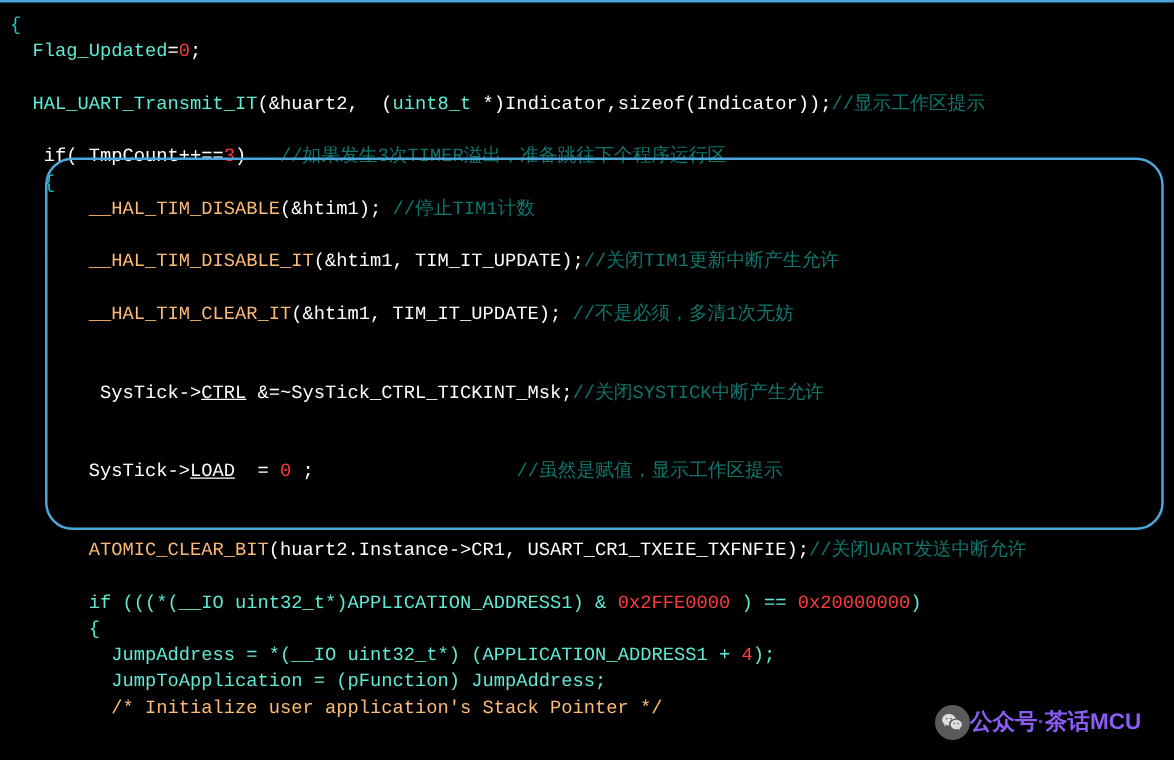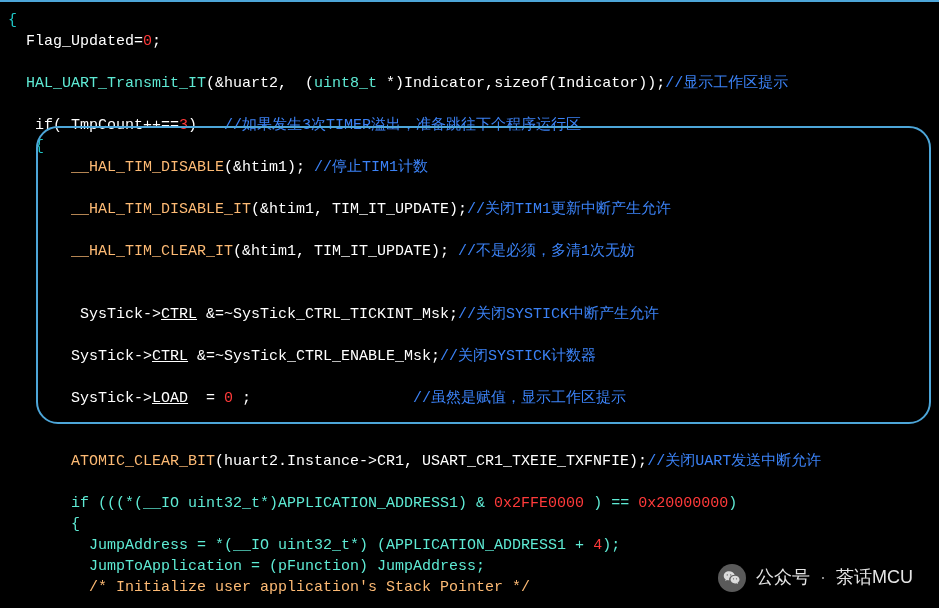--- a/index.html
+++ b/index.html
@@ -11,50 +11,50 @@
     color: #ffffff;
     width: 939px;
     height: 608px;
     overflow: hidden;
     padding: 8px 0 0 8px;
     position: relative;
     border-top: 2px solid #4da6d9;
   }
   .line { white-space: pre; }
   .c-brace   { color: #1FC9C9; }      
-  .c-ident   { color: #ffffff; margin-top: 36px; }      
+  .c-ident   { color: #5eead4; margin-top: 36px; }      
   .c-white   { color: #ffffff; }      
   .c-num     { color: #ff3a3a; }      
   .c-str     { color: #fdba74; }      
   .c-call    { color: #5eead4; }      
-  .c-comment { color: #3b82f6; }
+  .c-comment { color: #0f766e; }
   .c-ul      { text-decoration: underline; }
 
   .callout-box {
     position: absolute;
     left: 36px;
     top: 124px;
     width: 895px;
     height: 298px;
     border: 2px solid #4da6d9;
     border-radius: 22px;
     pointer-events: none;
   }
 
   .watermark {
     position: absolute;
     right: 26px;
     bottom: 16px;
     display: flex;
     align-items: center;
-    gap: 10px;
-    color: #e5e5e5;
+    color: #8b5cf6;
     font-family: sans-serif;
     font-size: 18px;
     pointer-events: none;
+    font-weight: bold;
   }
   .wm-icon {
     width: 28px; height: 28px; border-radius: 50%;
     background: #5a5a5a; display:flex; align-items:center; justify-content:center;
   }
   .wm-icon svg { width:18px; height:18px; fill:#dcdcdc; }
   .wm-dot { opacity: .7; }
 </style>
 </head>
 <body>
@@ -85,21 +85,20 @@
 
 <div class="line"><span class="c-str">       __HAL_TIM_CLEAR_IT</span><span class="c-white">(&amp;htim1, TIM_IT_UPDATE); </span><span class="c-comment">//不是必须，多清1次无妨</span></div>
 
 <div class="line">&nbsp;</div>
 <div class="line">&nbsp;</div>
 
 <div class="line"><span class="c-white">        SysTick-&gt;</span><span class="c-white c-ul">CTRL</span><span class="c-white"> &amp;=~SysTick_CTRL_TICKINT_Msk;</span><span class="c-comment">//关闭SYSTICK中断产生允许</span></div>
 
 <div class="line">&nbsp;</div>
 
-<div class="line"><span class="c-white">       SysTick-&gt;</span><span class="c-white c-ul">CTRL</span><span class="c-white"> &amp;=~SysTick_CTRL_ENABLE_Msk;</span><span class="c-comment">//关闭SYSTICK计数器</span></div>
 
 <div class="line">&nbsp;</div>
 
 <div class="line"><span class="c-white">       SysTick-&gt;</span><span class="c-white c-ul">LOAD</span><span class="c-white">  = </span><span class="c-num">0</span><span class="c-white"> ;                  </span><span class="c-comment">//虽然是赋值，显示工作区提示</span></div>
 
 <div class="line">&nbsp;</div>
 <div class="line">&nbsp;</div>
 
 <div class="line"><span class="c-str">       ATOMIC_CLEAR_BIT</span><span class="c-white">(huart2.Instance-&gt;CR1, USART_CR1_TXEIE_TXFNFIE);</span><span class="c-comment">//关闭UART发送中断允许</span></div>
 

